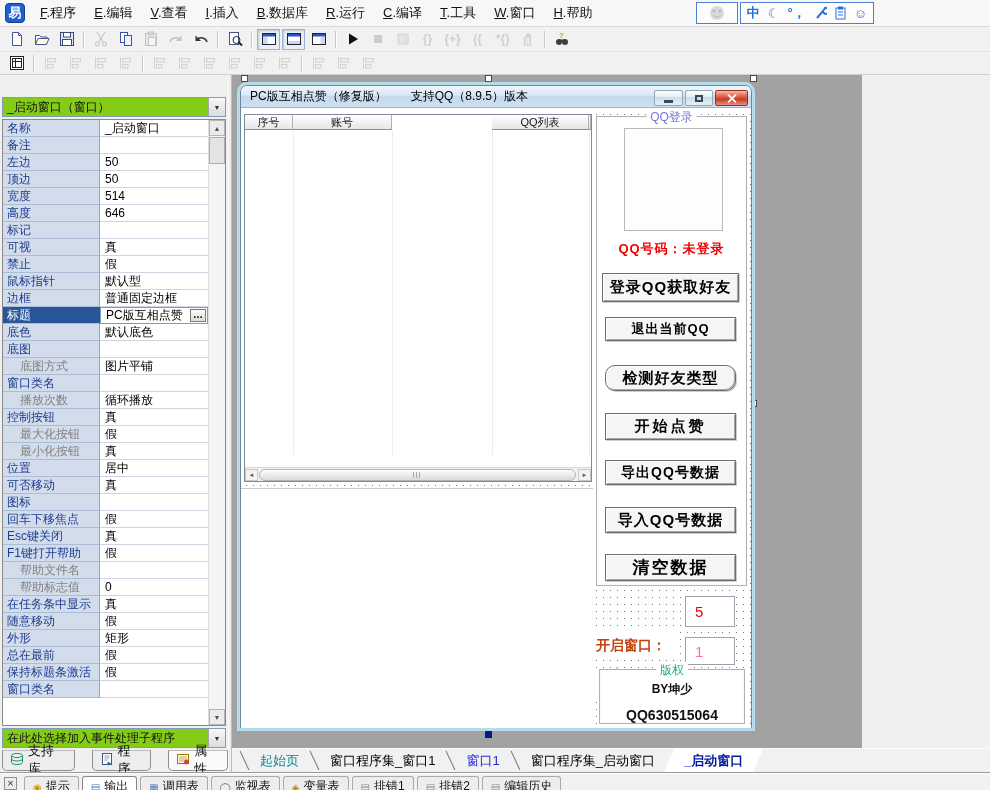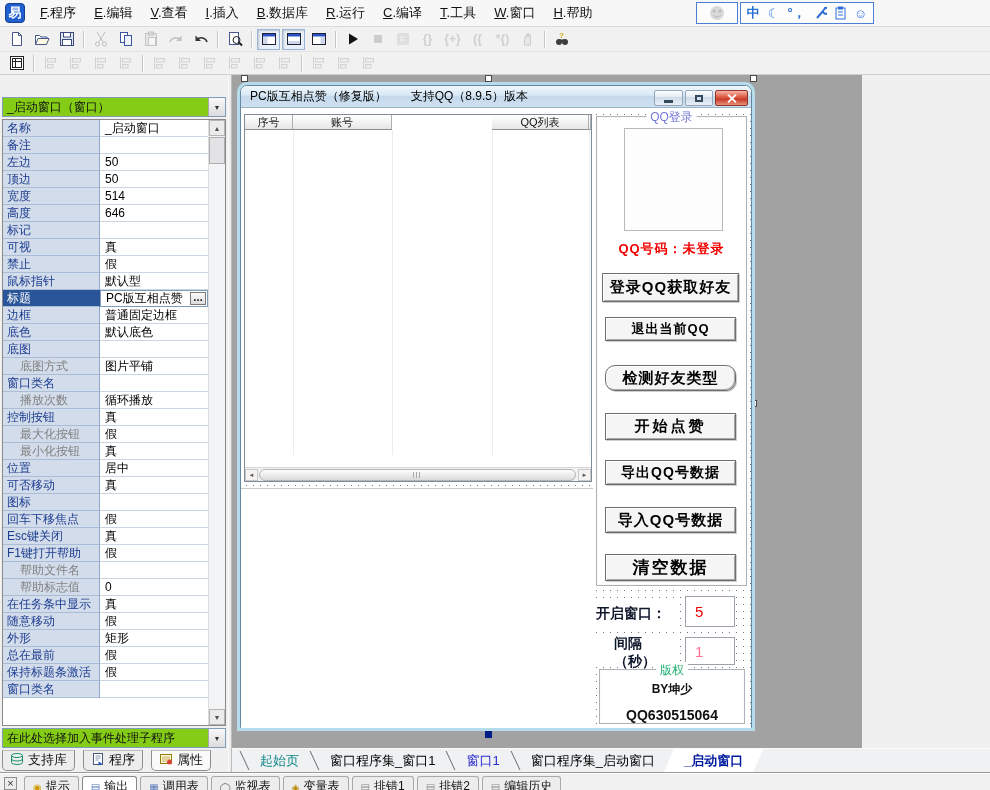--- a/index.html
+++ b/index.html
@@ -58,21 +58,21 @@
              background:linear-gradient(#fbfbfb,#dcdcdc); border:1px solid #7a7a7a;
              font-size:10px; line-height:9px; font-weight:bold; }
   #pgsb { width:17px; background:#f3f4f6; border-left:1px solid #dcdcdc; position:relative; }
   .sbbtn { position:absolute; left:0; width:16px; height:16px; background:#ebebeb; border:1px solid #b5b5b5;
            display:flex; align-items:center; justify-content:center; }
   .sbbtn span { font-size:7px; color:#505050; }
   #sbup { top:0; } #sbdn { bottom:0; }
   #sbthumb { position:absolute; left:0; top:17px; width:16px; height:27px; background:#e3e3e6;
              border:1px solid #aeaeae; }
 
-  #paneltabs { position:absolute; left:2px; top:675px; display:flex; gap:8px; }
+  #paneltabs { position:absolute; left:2px; top:675px; display:flex; gap:17px; }
   .ptab { display:flex; align-items:center; gap:4px; padding:2px 7px 3px; font-size:13px; background:#ededed;
           border:1px solid #8e8e8e; border-top-color:#bdbdbd; border-radius:0 0 5px 5px; height:21px; }
   .ptab.active { background:#fafafa; }
 
   #splitter { position:absolute; left:228px; top:75px; width:4px; height:697px; background:#ececec;
               border-left:1px solid #fafafa; border-right:1px solid #bdbdbd; }
 
   
   #workspace { position:absolute; left:232px; top:75px; width:630px; height:673px; background:#a2a2a2; }
   .handle { position:absolute; width:7px; height:7px; background:#fff; border:1px solid #4a4a4a; }
@@ -137,22 +137,22 @@
           box-shadow:inset 1px 1px 0 #fff, inset -1px -1px 0 #a8a8a8, 1px 1px 0 #cfcfcf; }
   #loginbtn { position:absolute; left:5px; top:156px; width:137px; height:29px; font-size:15px; }
   .qb { position:absolute; left:8px; width:131px; }
   .qb0 { top:200px; height:24px; font-size:13px; }
   .qb1 { top:248px; height:26px; font-size:15px;border-radius:10px; }
   .qb2 { top:296px; height:27px; font-size:15px; letter-spacing:3px; }
   .qb3 { top:343px; height:25px; font-size:14px; }
   .qb4 { top:390px; height:26px; font-size:15px; }
   .qb5 { top:437px; height:27px; font-size:17px; letter-spacing:2px; }
 
-  .setlabel { position:absolute; left:355px; width:82px; height:27px; background:#fff; color:#0f172a;
-              font-weight:bold; font-size:14px; display:flex; align-items:center; }
+  .setlabel { position:absolute; left:355px; width:82px; height:27px; background:#fff; color:#c2410c;
+              font-weight:bold; font-size:14px; display:flex; align-items:center;margin-top:32px; }
   #owlabel { top:492px; } #ivlabel { top:531px;padding-left:18px; }
   .setinput { position:absolute; left:444px; width:50px; border:1px solid #9aa2ac; background:#fff;
               font-size:15px; padding-left:9px; font-family:inherit; outline:none; }
   #owinput { top:488px; height:31px; color:#ee0000; }
   #ivinput { top:529px; height:28px; color:#ff6e91; }
 
   #cpgroup { left:358px; top:561px; width:146px; height:55px; }
   #cptitle { color:#1db270; }
   #cpline1 { margin-top:11px; text-align:center; font-weight:bold; font-size:12px; }
   #cpline2 { text-align:center; font-weight:bold; font-size:14px;margin-top:9px; }
@@ -500,27 +500,27 @@
             <div class="pval"><span>真</span></div>
           </div>
           <div class="prow">
             <div class="plabel">禁止</div>
             <div class="pval"><span>假</span></div>
           </div>
           <div class="prow">
             <div class="plabel">鼠标指针</div>
             <div class="pval"><span>默认型</span></div>
           </div>
+          <div class="prow">
+            <div class="plabel">边框</div>
+            <div class="pval"><span>普通固定边框</span></div>
+          </div>
           <div class="prow sel">
             <div class="plabel">标题</div>
             <div class="pval"><span>PC版互相点赞</span><span class="dotsbtn">…</span></div>
-          </div>
-          <div class="prow">
-            <div class="plabel">边框</div>
-            <div class="pval"><span>普通固定边框</span></div>
           </div>
           <div class="prow">
             <div class="plabel">底色</div>
             <div class="pval"><span>默认底色</span></div>
           </div>
           <div class="prow">
             <div class="plabel">底图</div>
             <div class="pval"><span></span></div>
           </div>
           <div class="prow">

